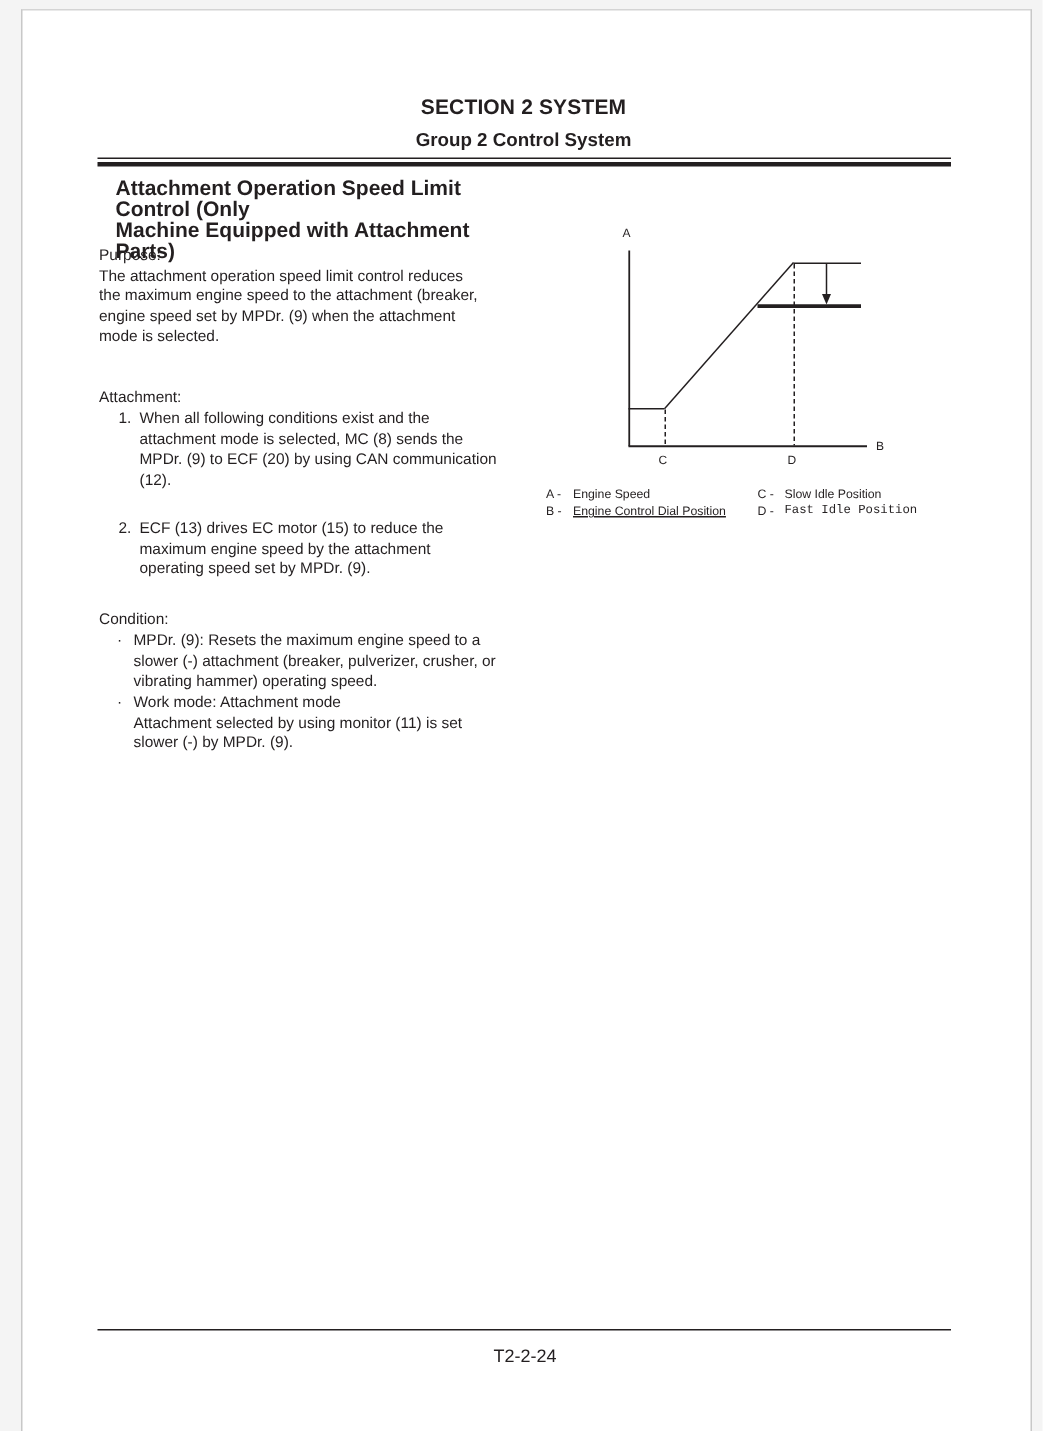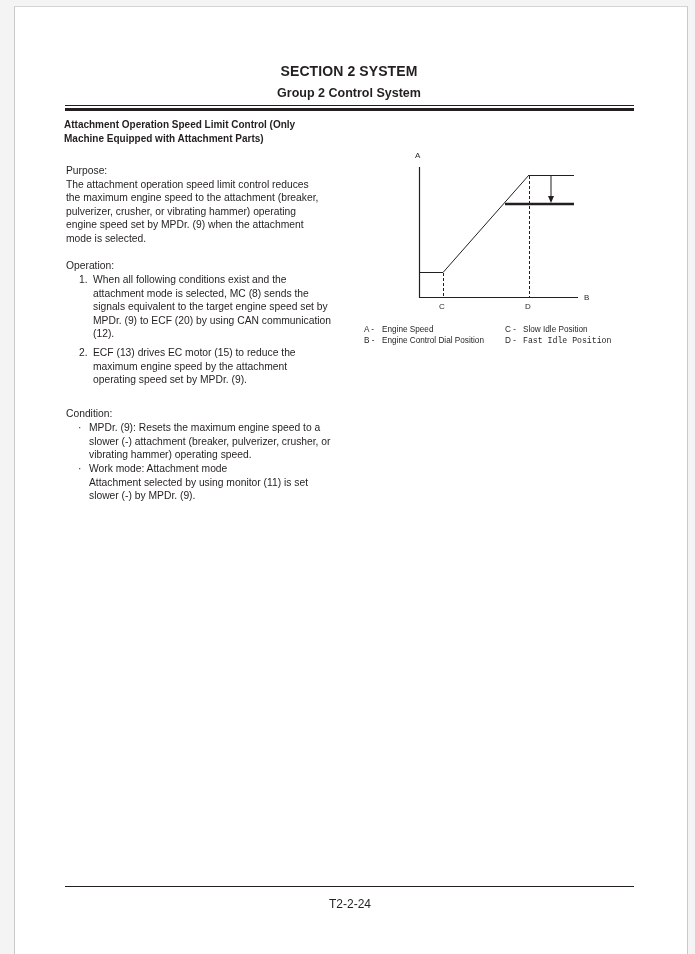--- a/index.html
+++ b/index.html
@@ -6,21 +6,21 @@
   body { width:695px; height:954px; background:#f4f4f4; position:relative; overflow:hidden;
          font-family:"Liberation Sans", sans-serif; color:#231f20; }
   .page { position:absolute; left:14px; top:6px; width:672px; height:960px; background:#fff;
           border-left:1px solid #c8c8c8; border-top:1px solid #d4d4d4; border-right:1px solid #c8c8c8; }
   .abs { position:absolute; }
   .sec-title { left:0; width:698px; top:63px; text-align:center; font-weight:bold; font-size:14px; letter-spacing:0.1px; }
   .grp-title { left:0; width:698px; top:86px; text-align:center; font-weight:bold; font-size:12.5px; }
   .rule-thin { left:65px; width:569px; top:105px; height:1px; background:#231f20; }
   .rule-thick { left:65px; width:569px; top:108px; height:2.5px; background:#231f20; }
   .txt { font-size:10.3px; line-height:13.6px; }
-  .heading { left:64px; top:118px; width:270px; font-weight:bold; font-size:10px; line-height:14px; }
+  .heading { left:77px; top:118px; width:270px; font-weight:bold; font-size:14px; line-height:14px; }
   .para { left:66px; width:280px; }
   .item { position:absolute; left:93px; width:255px; }
   .legend { font-size:8.2px; line-height:11px; }
   .footer-rule { left:65px; width:569px; top:886px; height:1px; background:#231f20; }
   .pageno { left:0; width:700px; top:897px; text-align:center; font-size:12px; }
   svg text { font-family:"Liberation Sans", sans-serif; font-size:8px; fill:#231f20; }
 </style>
 </head>
 <body>
 
@@ -33,32 +33,30 @@
 
 <div class="abs heading">
   <div>Attachment Operation Speed Limit Control (Only</div>
   <div>Machine Equipped with Attachment Parts)</div>
 </div>
 
 <div class="abs para txt" style="top:164px;">
   <div>Purpose:</div>
   <div>The attachment operation speed limit control reduces</div>
   <div>the maximum engine speed to the attachment (breaker,</div>
-  <div>pulverizer, crusher, or vibrating hammer) operating</div>
   <div>engine speed set by MPDr. (9) when the attachment</div>
   <div>mode is selected.</div>
 </div>
 
-<div class="abs para txt" style="top:259px;">Operation:</div>
+<div class="abs para txt" style="top:259px;">Attachment:</div>
 
 <div class="abs txt" style="left:79px; top:273px;">1.</div>
 <div class="txt item" style="top:273px;">
   <div>When all following conditions exist and the</div>
   <div>attachment mode is selected, MC (8) sends the</div>
-  <div>signals equivalent to the target engine speed set by</div>
   <div>MPDr. (9) to ECF (20) by using CAN communication</div>
   <div>(12).</div>
 </div>
 
 <div class="abs txt" style="left:79px; top:346px;">2.</div>
 <div class="txt item" style="top:346px;">
   <div>ECF (13) drives EC motor (15) to reduce the</div>
   <div>maximum engine speed by the attachment</div>
   <div>operating speed set by MPDr. (9).</div>
 </div>
@@ -94,20 +92,20 @@
   <line x1="529" y1="175.5" x2="574" y2="175.5" stroke="#231f20" stroke-width="1"></line>
   <line x1="529.5" y1="176" x2="529.5" y2="297" stroke="#231f20" stroke-width="1" stroke-dasharray="3,2"></line>
   <line x1="505" y1="204" x2="574" y2="204" stroke="#231f20" stroke-width="2.5"></line>
   <line x1="551" y1="176" x2="551" y2="196" stroke="#231f20" stroke-width="1"></line>
   <polygon points="548,196 554,196 551,203" fill="#231f20"></polygon>
 </svg>
 
 <div class="abs legend" style="left:364px; top:324px;">A -</div>
 <div class="abs legend" style="left:382px; top:324px;text-align:center;">Engine Speed</div>
 <div class="abs legend" style="left:364px; top:335px;">B -</div>
-<div class="abs legend" style="left:382px; top:335px;">Engine Control Dial Position</div>
+<div class="abs legend" style="left:382px; top:335px;text-decoration:underline;">Engine Control Dial Position</div>
 <div class="abs legend" style="left:505px; top:324px;">C -</div>
 <div class="abs legend" style="left:523px; top:324px;">Slow Idle Position</div>
 <div class="abs legend" style="left:505px; top:335px;">D -</div>
 <div class="abs legend" style="left:523px; top:335px;font-family:Liberation Mono, monospace;">Fast Idle Position</div>
 
 <div class="abs footer-rule"></div>
 <div class="abs pageno">T2-2-24</div>
 
 </body></html>

